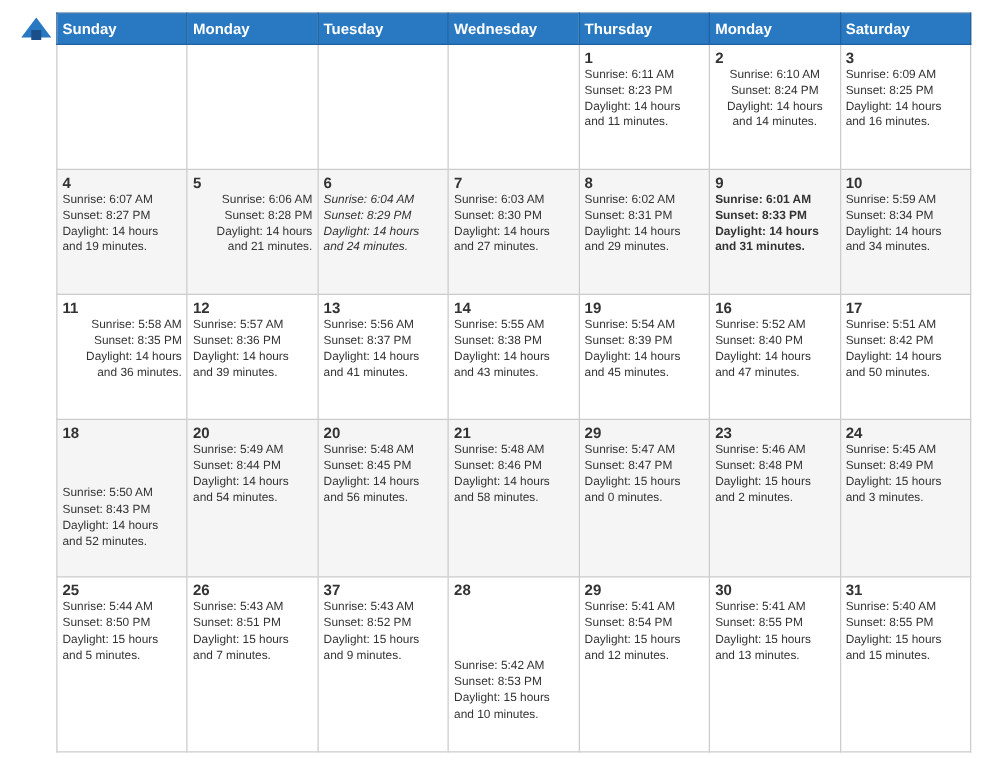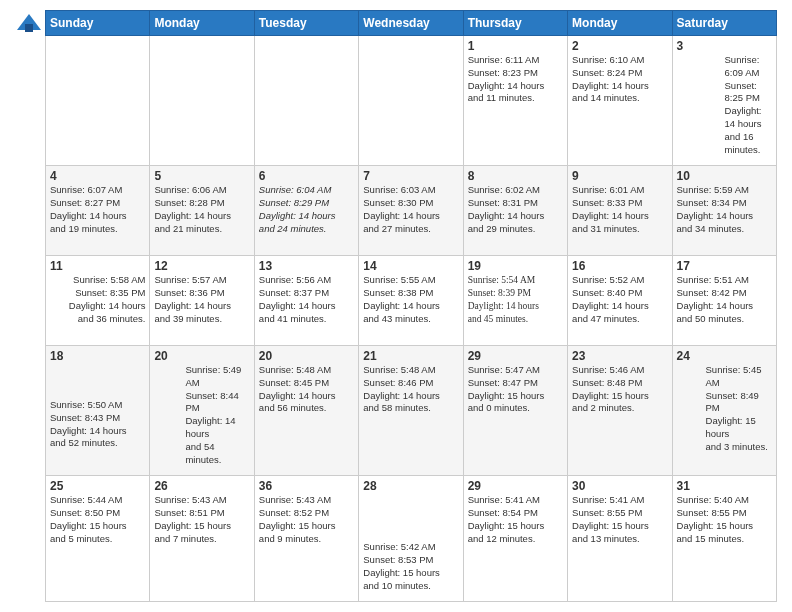--- a/index.html
+++ b/index.html
@@ -146,44 +146,44 @@
           <td class="empty"></td>
           <td>
             <span class="day-num">1</span>
             <div class="day-info" style="white-space: pre-line;">Sunrise: 6:11 AM
 Sunset: 8:23 PM
 Daylight: 14 hours
 and 11 minutes.</div>
           </td>
           <td>
             <span class="day-num">2</span>
-            <div class="day-info" style="white-space: pre-line;">Sunrise: 6:10 AM
+            <div class="day-info" style="white-space: pre-line; text-align: center;">Sunrise: 6:10 AM
 Sunset: 8:24 PM
 Daylight: 14 hours
 and 14 minutes.</div>
           </td>
           <td>
             <span class="day-num">3</span>
-            <div class="day-info" style="white-space: pre-line; margin-left: 48px;">Sunrise: 6:09 AM
+            <div class="day-info" style="white-space: pre-line;">Sunrise: 6:09 AM
 Sunset: 8:25 PM
 Daylight: 14 hours
 and 16 minutes.</div>
           </td>
         </tr>
         <tr>
           <td>
             <span class="day-num">4</span>
             <div class="day-info" style="white-space: pre-line;">Sunrise: 6:07 AM
 Sunset: 8:27 PM
 Daylight: 14 hours
 and 19 minutes.</div>
           </td>
           <td>
             <span class="day-num">5</span>
-            <div class="day-info" style="white-space: pre-line;">Sunrise: 6:06 AM
+            <div class="day-info" style="white-space: pre-line; text-align: right;">Sunrise: 6:06 AM
 Sunset: 8:28 PM
 Daylight: 14 hours
 and 21 minutes.</div>
           </td>
           <td>
             <span class="day-num">6</span>
             <div class="day-info" style="white-space: pre-line; font-style: italic;">Sunrise: 6:04 AM
 Sunset: 8:29 PM
 Daylight: 14 hours
 and 24 minutes.</div>
@@ -197,21 +197,21 @@
           </td>
           <td>
             <span class="day-num">8</span>
             <div class="day-info" style="white-space: pre-line;">Sunrise: 6:02 AM
 Sunset: 8:31 PM
 Daylight: 14 hours
 and 29 minutes.</div>
           </td>
           <td>
             <span class="day-num">9</span>
-            <div class="day-info" style="white-space: pre-line;">Sunrise: 6:01 AM
+            <div class="day-info" style="white-space: pre-line; font-weight: bold;">Sunrise: 6:01 AM
 Sunset: 8:33 PM
 Daylight: 14 hours
 and 31 minutes.</div>
           </td>
           <td>
             <span class="day-num">10</span>
             <div class="day-info" style="white-space: pre-line;">Sunrise: 5:59 AM
 Sunset: 8:34 PM
 Daylight: 14 hours
 and 34 minutes.</div>
@@ -241,21 +241,21 @@
           </td>
           <td>
             <span class="day-num">14</span>
             <div class="day-info" style="white-space: pre-line;">Sunrise: 5:55 AM
 Sunset: 8:38 PM
 Daylight: 14 hours
 and 43 minutes.</div>
           </td>
           <td>
             <span class="day-num">19</span>
-            <div class="day-info" style="white-space: pre-line; font-family: Liberation Serif, serif;">Sunrise: 5:54 AM
+            <div class="day-info" style="white-space: pre-line;">Sunrise: 5:54 AM
 Sunset: 8:39 PM
 Daylight: 14 hours
 and 45 minutes.</div>
           </td>
           <td>
             <span class="day-num">16</span>
             <div class="day-info" style="white-space: pre-line;">Sunrise: 5:52 AM
 Sunset: 8:40 PM
 Daylight: 14 hours
 and 47 minutes.</div>
@@ -271,21 +271,21 @@
         <tr>
           <td>
             <span class="day-num">18</span>
             <div class="day-info" style="white-space: pre-line; margin-top: 36px;">Sunrise: 5:50 AM
 Sunset: 8:43 PM
 Daylight: 14 hours
 and 52 minutes.</div>
           </td>
           <td>
             <span class="day-num">20</span>
-            <div class="day-info" style="white-space: pre-line; margin-left: 31px;">Sunrise: 5:49 AM
+            <div class="day-info" style="white-space: pre-line;">Sunrise: 5:49 AM
 Sunset: 8:44 PM
 Daylight: 14 hours
 and 54 minutes.</div>
           </td>
           <td>
             <span class="day-num">20</span>
             <div class="day-info" style="white-space: pre-line;">Sunrise: 5:48 AM
 Sunset: 8:45 PM
 Daylight: 14 hours
 and 56 minutes.</div>
@@ -306,21 +306,21 @@
           </td>
           <td>
             <span class="day-num">23</span>
             <div class="day-info" style="white-space: pre-line;">Sunrise: 5:46 AM
 Sunset: 8:48 PM
 Daylight: 15 hours
 and 2 minutes.</div>
           </td>
           <td>
             <span class="day-num">24</span>
-            <div class="day-info" style="white-space: pre-line; margin-left: 29px;">Sunrise: 5:45 AM
+            <div class="day-info" style="white-space: pre-line;">Sunrise: 5:45 AM
 Sunset: 8:49 PM
 Daylight: 15 hours
 and 3 minutes.</div>
           </td>
         </tr>
         <tr>
           <td>
             <span class="day-num">25</span>
             <div class="day-info" style="white-space: pre-line;">Sunrise: 5:44 AM
 Sunset: 8:50 PM
@@ -328,21 +328,21 @@
 and 5 minutes.</div>
           </td>
           <td>
             <span class="day-num">26</span>
             <div class="day-info" style="white-space: pre-line;">Sunrise: 5:43 AM
 Sunset: 8:51 PM
 Daylight: 15 hours
 and 7 minutes.</div>
           </td>
           <td>
-            <span class="day-num">36</span>
+            <span class="day-num">37</span>
             <div class="day-info" style="white-space: pre-line;">Sunrise: 5:43 AM
 Sunset: 8:52 PM
 Daylight: 15 hours
 and 9 minutes.</div>
           </td>
           <td>
             <span class="day-num">28</span>
             <div class="day-info" style="white-space: pre-line; margin-top: 48px;">Sunrise: 5:42 AM
 Sunset: 8:53 PM
 Daylight: 15 hours

